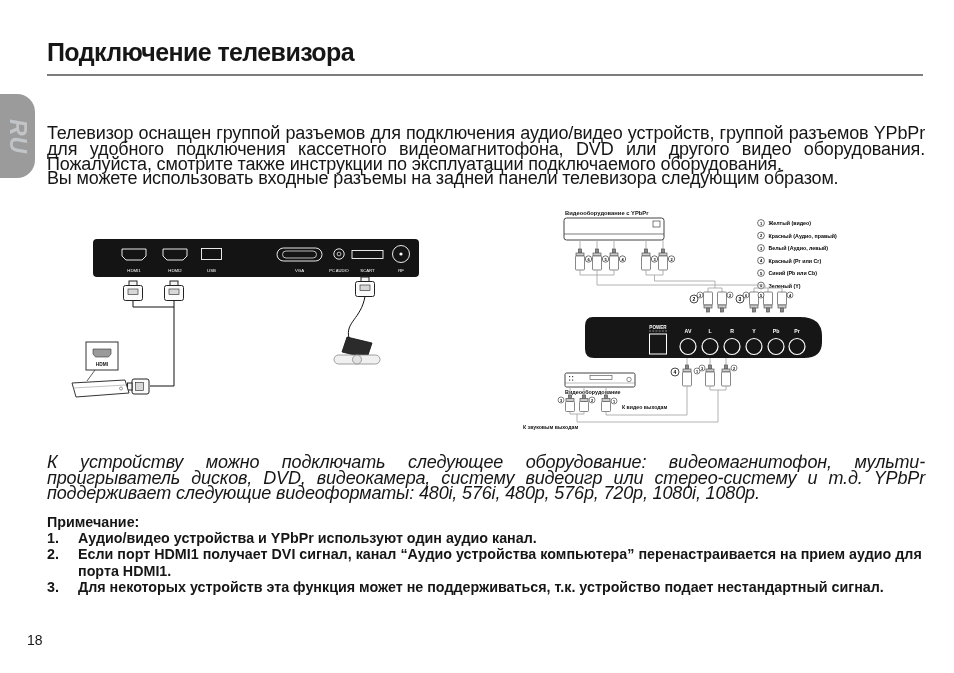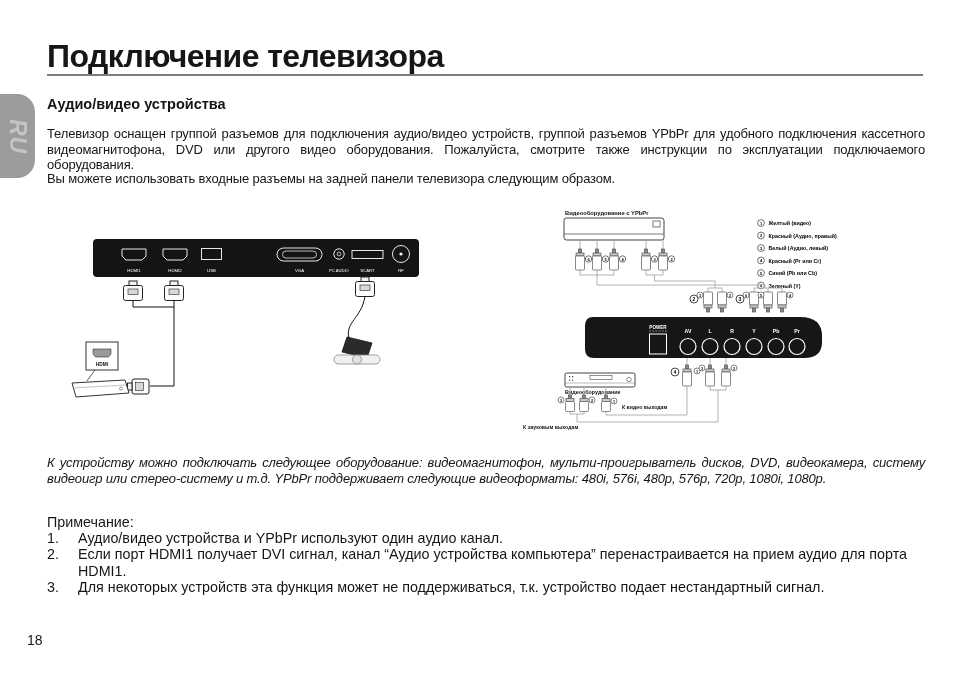--- a/index.html
+++ b/index.html
@@ -11,53 +11,52 @@
   .ru-tab{
     position:absolute;left:0;top:94px;width:35px;height:84px;
     background:#9b9b9b;border-radius:0 18px 18px 0;
     display:flex;align-items:center;justify-content:center;
   }
   .ru-tab span{
     transform:rotate(90deg);font-size:23px;font-weight:bold;font-style:italic;
     color:#c1c5c8;letter-spacing:1px;
   }
   .title{
-    position:absolute;left:47px;top:38px;font-size:32px;font-weight:bold;
+    position:absolute;left:47px;top:38px;font-size:25px;font-weight:bold;
     letter-spacing:-0.6px;
   }
   .rule{position:absolute;left:47px;top:74px;width:876px;height:0;border-top:2px solid #7d7d7d;}
   .subheading{position:absolute;left:47px;top:96px;font-size:14.5px;font-weight:bold;}
   .para{
-    position:absolute;left:47px;width:878px;font-size:13px;line-height:15.7px;
+    position:absolute;left:47px;width:878px;font-size:18px;line-height:15.7px;
     text-align:justify;letter-spacing:-0.15px;
   }
   #para1{top:126px;}
   #para2{top:171px;text-align:left;}
   #para3{top:455px;font-style:italic;}
-  .notes{position:absolute;left:47px;top:514px;width:880px;font-size:14.3px;font-weight:normal;line-height:16.2px;}
+  .notes{position:absolute;left:47px;top:514px;width:880px;font-size:14.3px;font-weight:bold;line-height:16.2px;}
   .note-row{display:flex;}
   .note-num{flex:0 0 31px;}
   .note-text{flex:1;text-align:left;}
   .page-num{position:absolute;left:27px;top:632px;font-size:14px;}
   .diag-left{position:absolute;left:62px;top:224px;width:384px;height:220px;}
   .diag-right{position:absolute;left:518px;top:202px;width:434px;height:242px;}
   svg text{font-family:"Liberation Sans",sans-serif;}
 </style>
 </head>
 <body>
 
 <div class="page">
 
   <div class="ru-tab">
     <span>RU</span>
   </div>
 
   <div class="title">Подключение телевизора</div>
   <div class="rule"></div>
-  <div class="subheading">Аудио/видео устройства</div>
 
   <div class="para" id="para1">Телевизор оснащен группой разъемов для подключения аудио/видео устройств, группой разъемов YPbPr для удобного подключения кассетного видеомагнитофона, DVD или другого видео оборудования. Пожалуйста, смотрите также инструкции по эксплуатации подключаемого оборудования.</div>
   <div class="para" id="para2">Вы можете использовать входные разъемы на задней панели  телевизора следующим образом.</div>
 
   <svg class="diag-left" viewBox="0 0 384 220">
 
     <g>
       <rect x="31" y="15" width="326" height="38" rx="4" fill="#141414"></rect>
 
       <path d="M60,25 h24 v7 l-4,4 h-16 l-4,-4 z" fill="none" stroke="#ffffff" stroke-width="0.9"></path>

